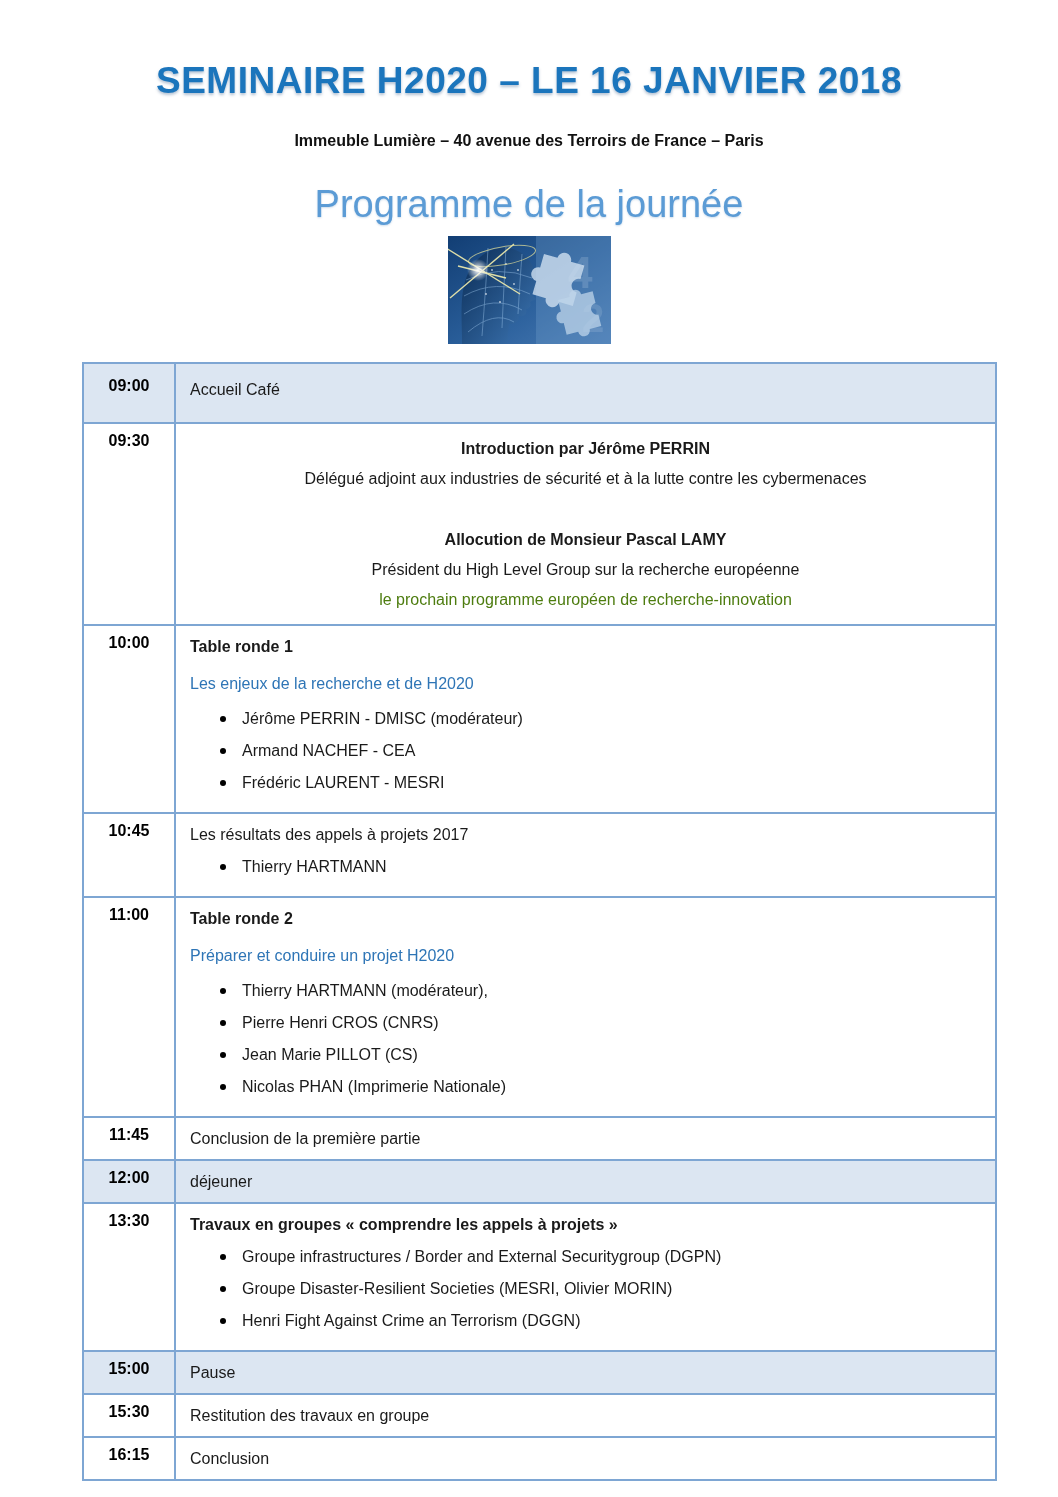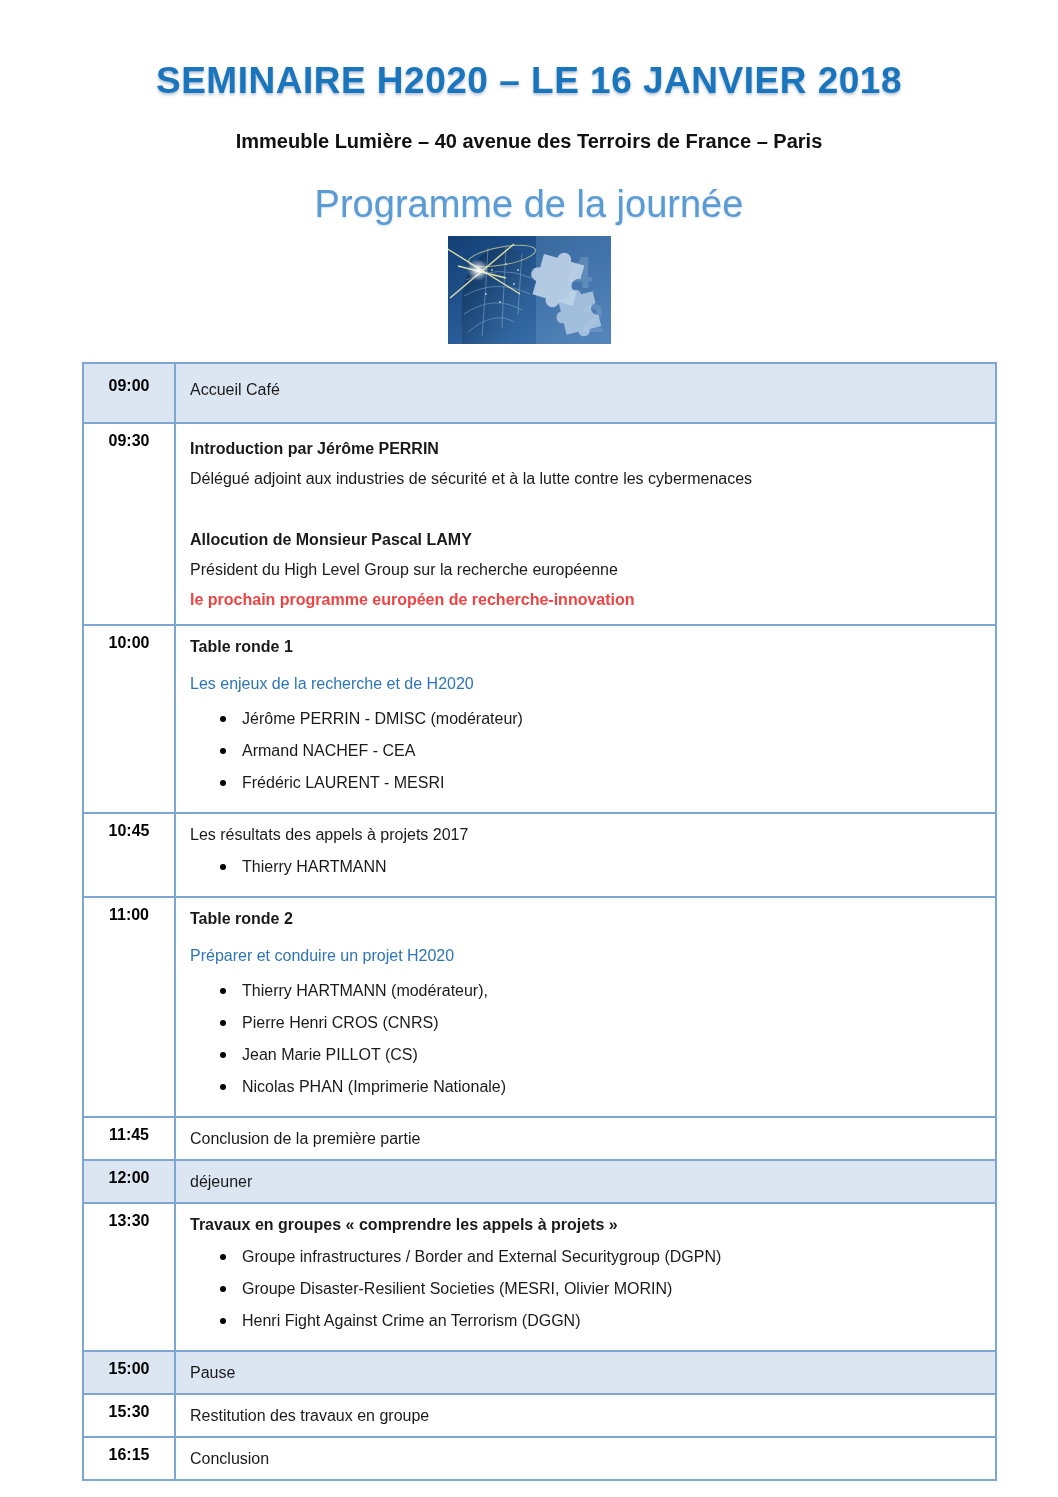--- a/index.html
+++ b/index.html
@@ -6,21 +6,21 @@
   .page{
     width:1058px;height:1497px;position:relative;margin:0 auto;
     background:#ffffff;overflow:hidden;
     font-family:"Liberation Sans",sans-serif;color:#1a1a1a;
   }
   .header{text-align:center;padding-top:60px;}
   .doc-title{
     font-size:37px;font-weight:bold;color:#1b75bc;line-height:42px;
     text-shadow:0 2px 3px rgba(40,80,130,.35);letter-spacing:.5px;
   }
-  .doc-subtitle{margin-top:26px;font-size:20px;font-weight:bold;color:#111;line-height:26px;}
+  .doc-subtitle{margin-top:26px;font-size:16px;font-weight:bold;color:#111;line-height:26px;}
   .doc-heading{
     margin-top:28px;font-size:38px;color:#5b9bd5;line-height:44px;
     text-shadow:0 1px 2px rgba(90,140,190,.3);
   }
   .hero{width:163px;height:108px;margin:10px auto 0;display:block;}
   
   .schedule{
     width:915px;margin:18px 0 0 82px;
     border:2px solid #7ea6d3;box-sizing:border-box;
     font-size:16px;
@@ -28,25 +28,25 @@
   .row{display:flex;border-bottom:2px solid #7ea6d3;}
   .row:last-child{border-bottom:none;}
   .row.shaded{background:#dce6f2;}
   .time{
     flex:none;width:92px;box-sizing:border-box;border-right:2px solid #7ea6d3;
     text-align:center;font-weight:bold;padding-top:8px;color:#000;
   }
   .row:first-child .time{padding-top:13px;}
   .content{flex:1;padding:8px 14px;min-width:0;}
   .row:first-child .content{padding-top:13px;padding-bottom:20px;}
-  .content.centered{}
+  .content.centered{text-align:center;}
   .block{line-height:21px;margin:2px 0;}
   .block.bold{font-weight:bold;margin:2px 0 10px;}
   .block.blue{color:#2e75b6;margin:16px 0 14px;}
-  .block.bluebold{color:#ef4444;font-weight:bold;}
+  .block.bluebold{color:#4d7c0f;font-weight:normal;}
   .centered .block{margin:3px 0;line-height:27px;}
   .spacer{height:28px;}
   .bullet{margin:11px 0 11px 30px;display:flex;align-items:flex-start;}
   .bullet::before{
     content:"";flex:none;width:6px;height:6px;border-radius:50%;
     background:#000;margin:8px 16px 0 0;
   }
   .bullet span{line-height:21px;}
 </style>
 </head>

